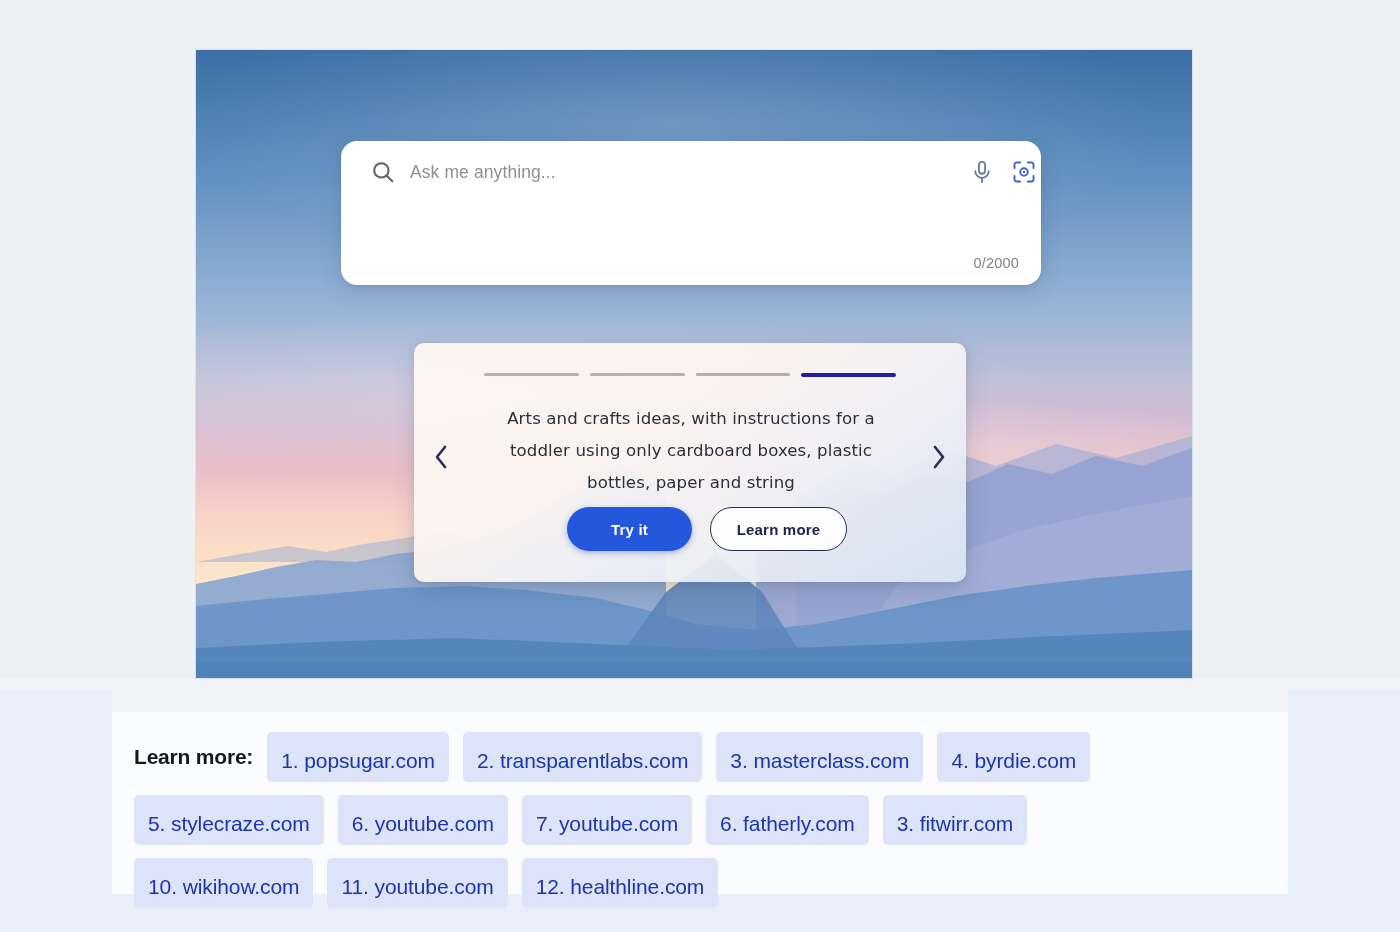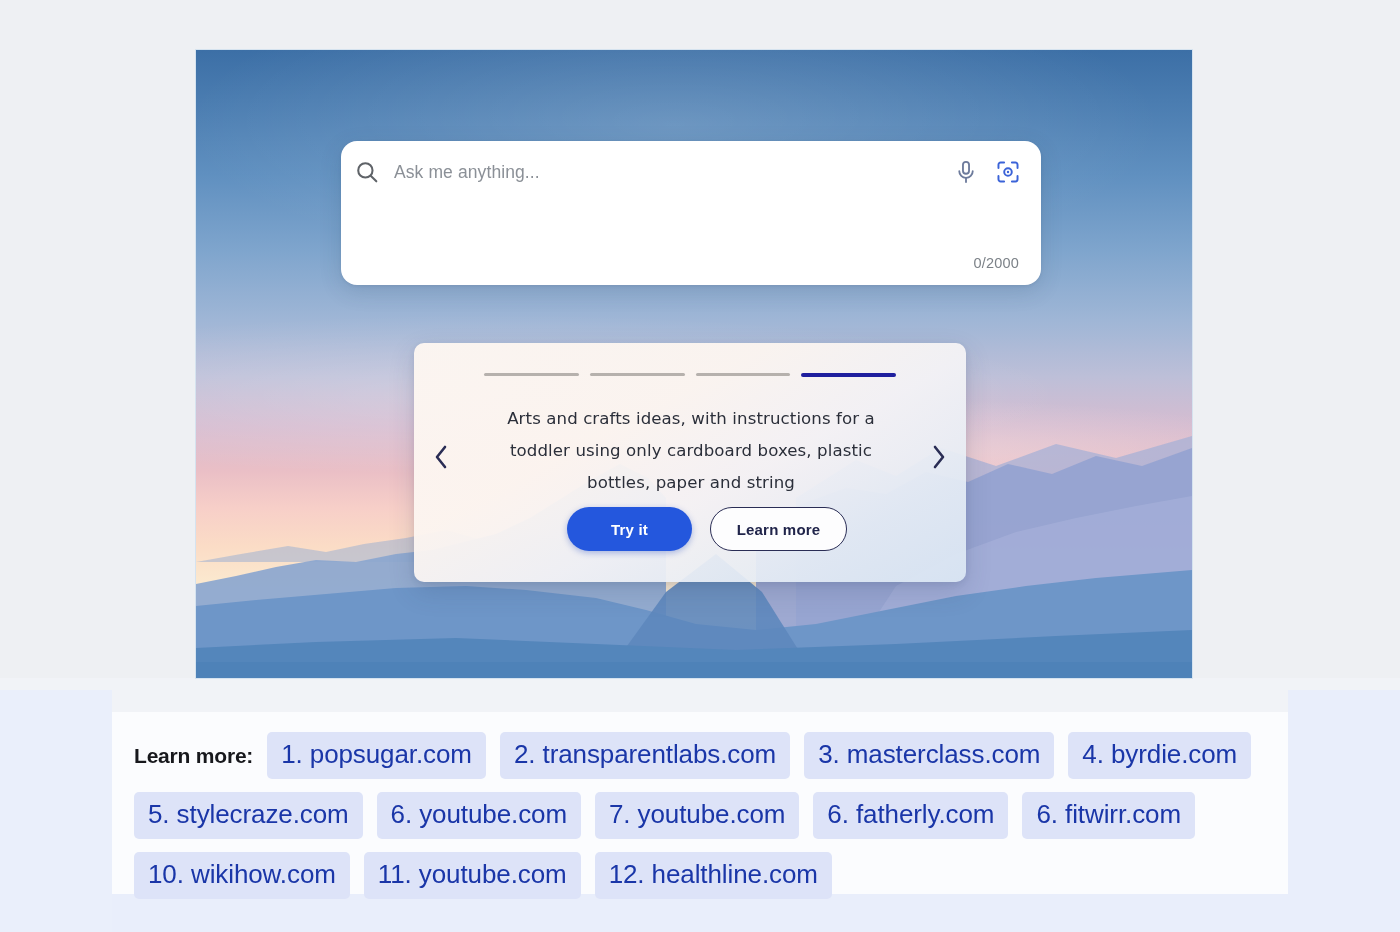--- a/index.html
+++ b/index.html
@@ -63,21 +63,21 @@
     top: 91px;
     width: 700px;
     height: 144px;
     background: #ffffff;
     border-radius: 16px;
     box-shadow: 0 6px 22px rgba(40,60,90,0.16), 0 1px 3px rgba(40,60,90,0.10);
   }
 
   .search-row {
     position: absolute;
-    left: 0; top: 0;
+    left: 16px; top: 0;
     width: 100%;
     height: 62px;
     display: flex;
     align-items: center;
     padding: 0 20px 0 13px;
   }
 
   .magnifier { width: 26px; height: 26px; flex: 0 0 auto; color: #5f6368; }
   .magnifier svg { display: block; }
 
@@ -226,23 +226,23 @@
     font-weight: bold;
     color: #17181c;
     letter-spacing: -.2px;
     white-space: nowrap;
     flex: 0 0 auto;
   }
 
   .chip {
     background: #dde3f8;
     color: #1a36a8;
-    font-size: 26px;
+    font-size: 21px;
     border-radius: 5px;
-    padding: 7px 14px 9px;
+    padding: 17px 14px 9px;
     white-space: nowrap;
     cursor: pointer;
     letter-spacing: -.1px;
     flex: 0 0 auto;
   }
 
   .page-fill-right {
     position: absolute;
     left: 1288px;
     top: 690px;
@@ -382,21 +382,21 @@
     <span class="chip">2. transparentlabs.com</span>
     <span class="chip">3. masterclass.com</span>
     <span class="chip">4. byrdie.com</span>
   </div>
 
   <div class="chip-row">
     <span class="chip">5. stylecraze.com</span>
     <span class="chip">6. youtube.com</span>
     <span class="chip">7. youtube.com</span>
     <span class="chip">6. fatherly.com</span>
-    <span class="chip">6. fitwirr.com</span>
+    <span class="chip">3. fitwirr.com</span>
   </div>
 
   <div class="chip-row">
     <span class="chip">10. wikihow.com</span>
     <span class="chip">11. youtube.com</span>
     <span class="chip">12. healthline.com</span>
   </div>
 </div>
 
 </body></html>

